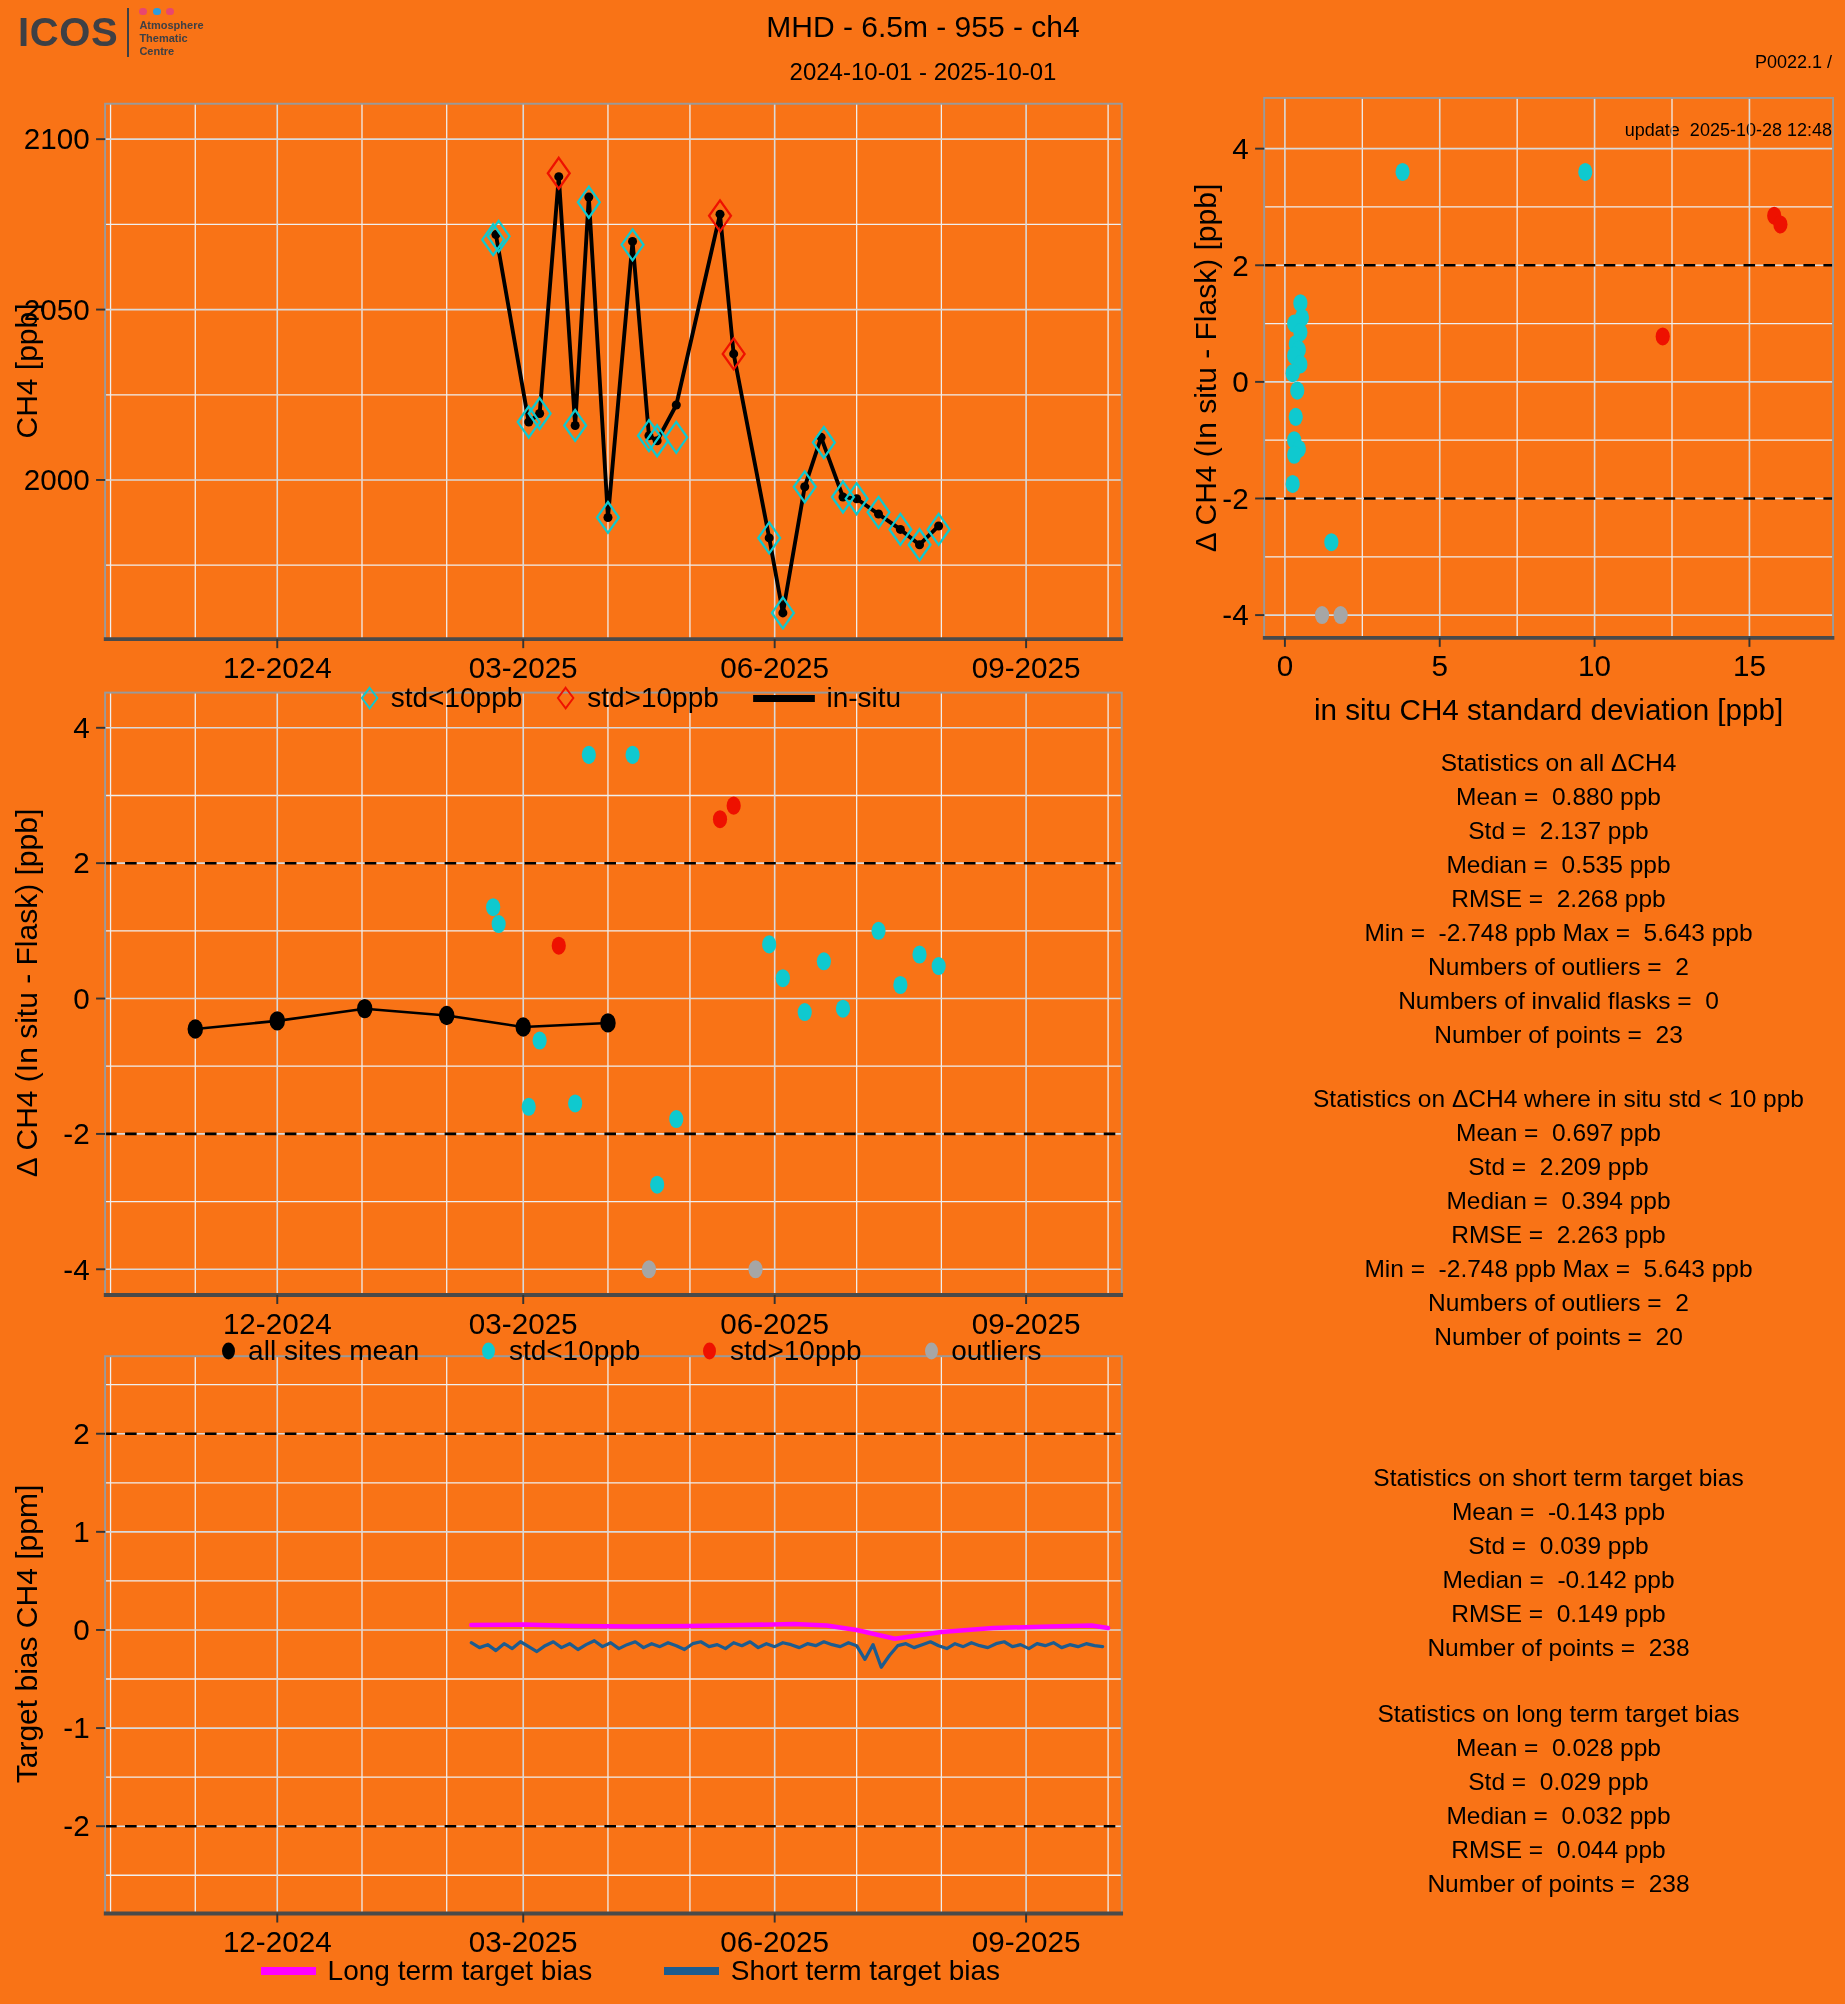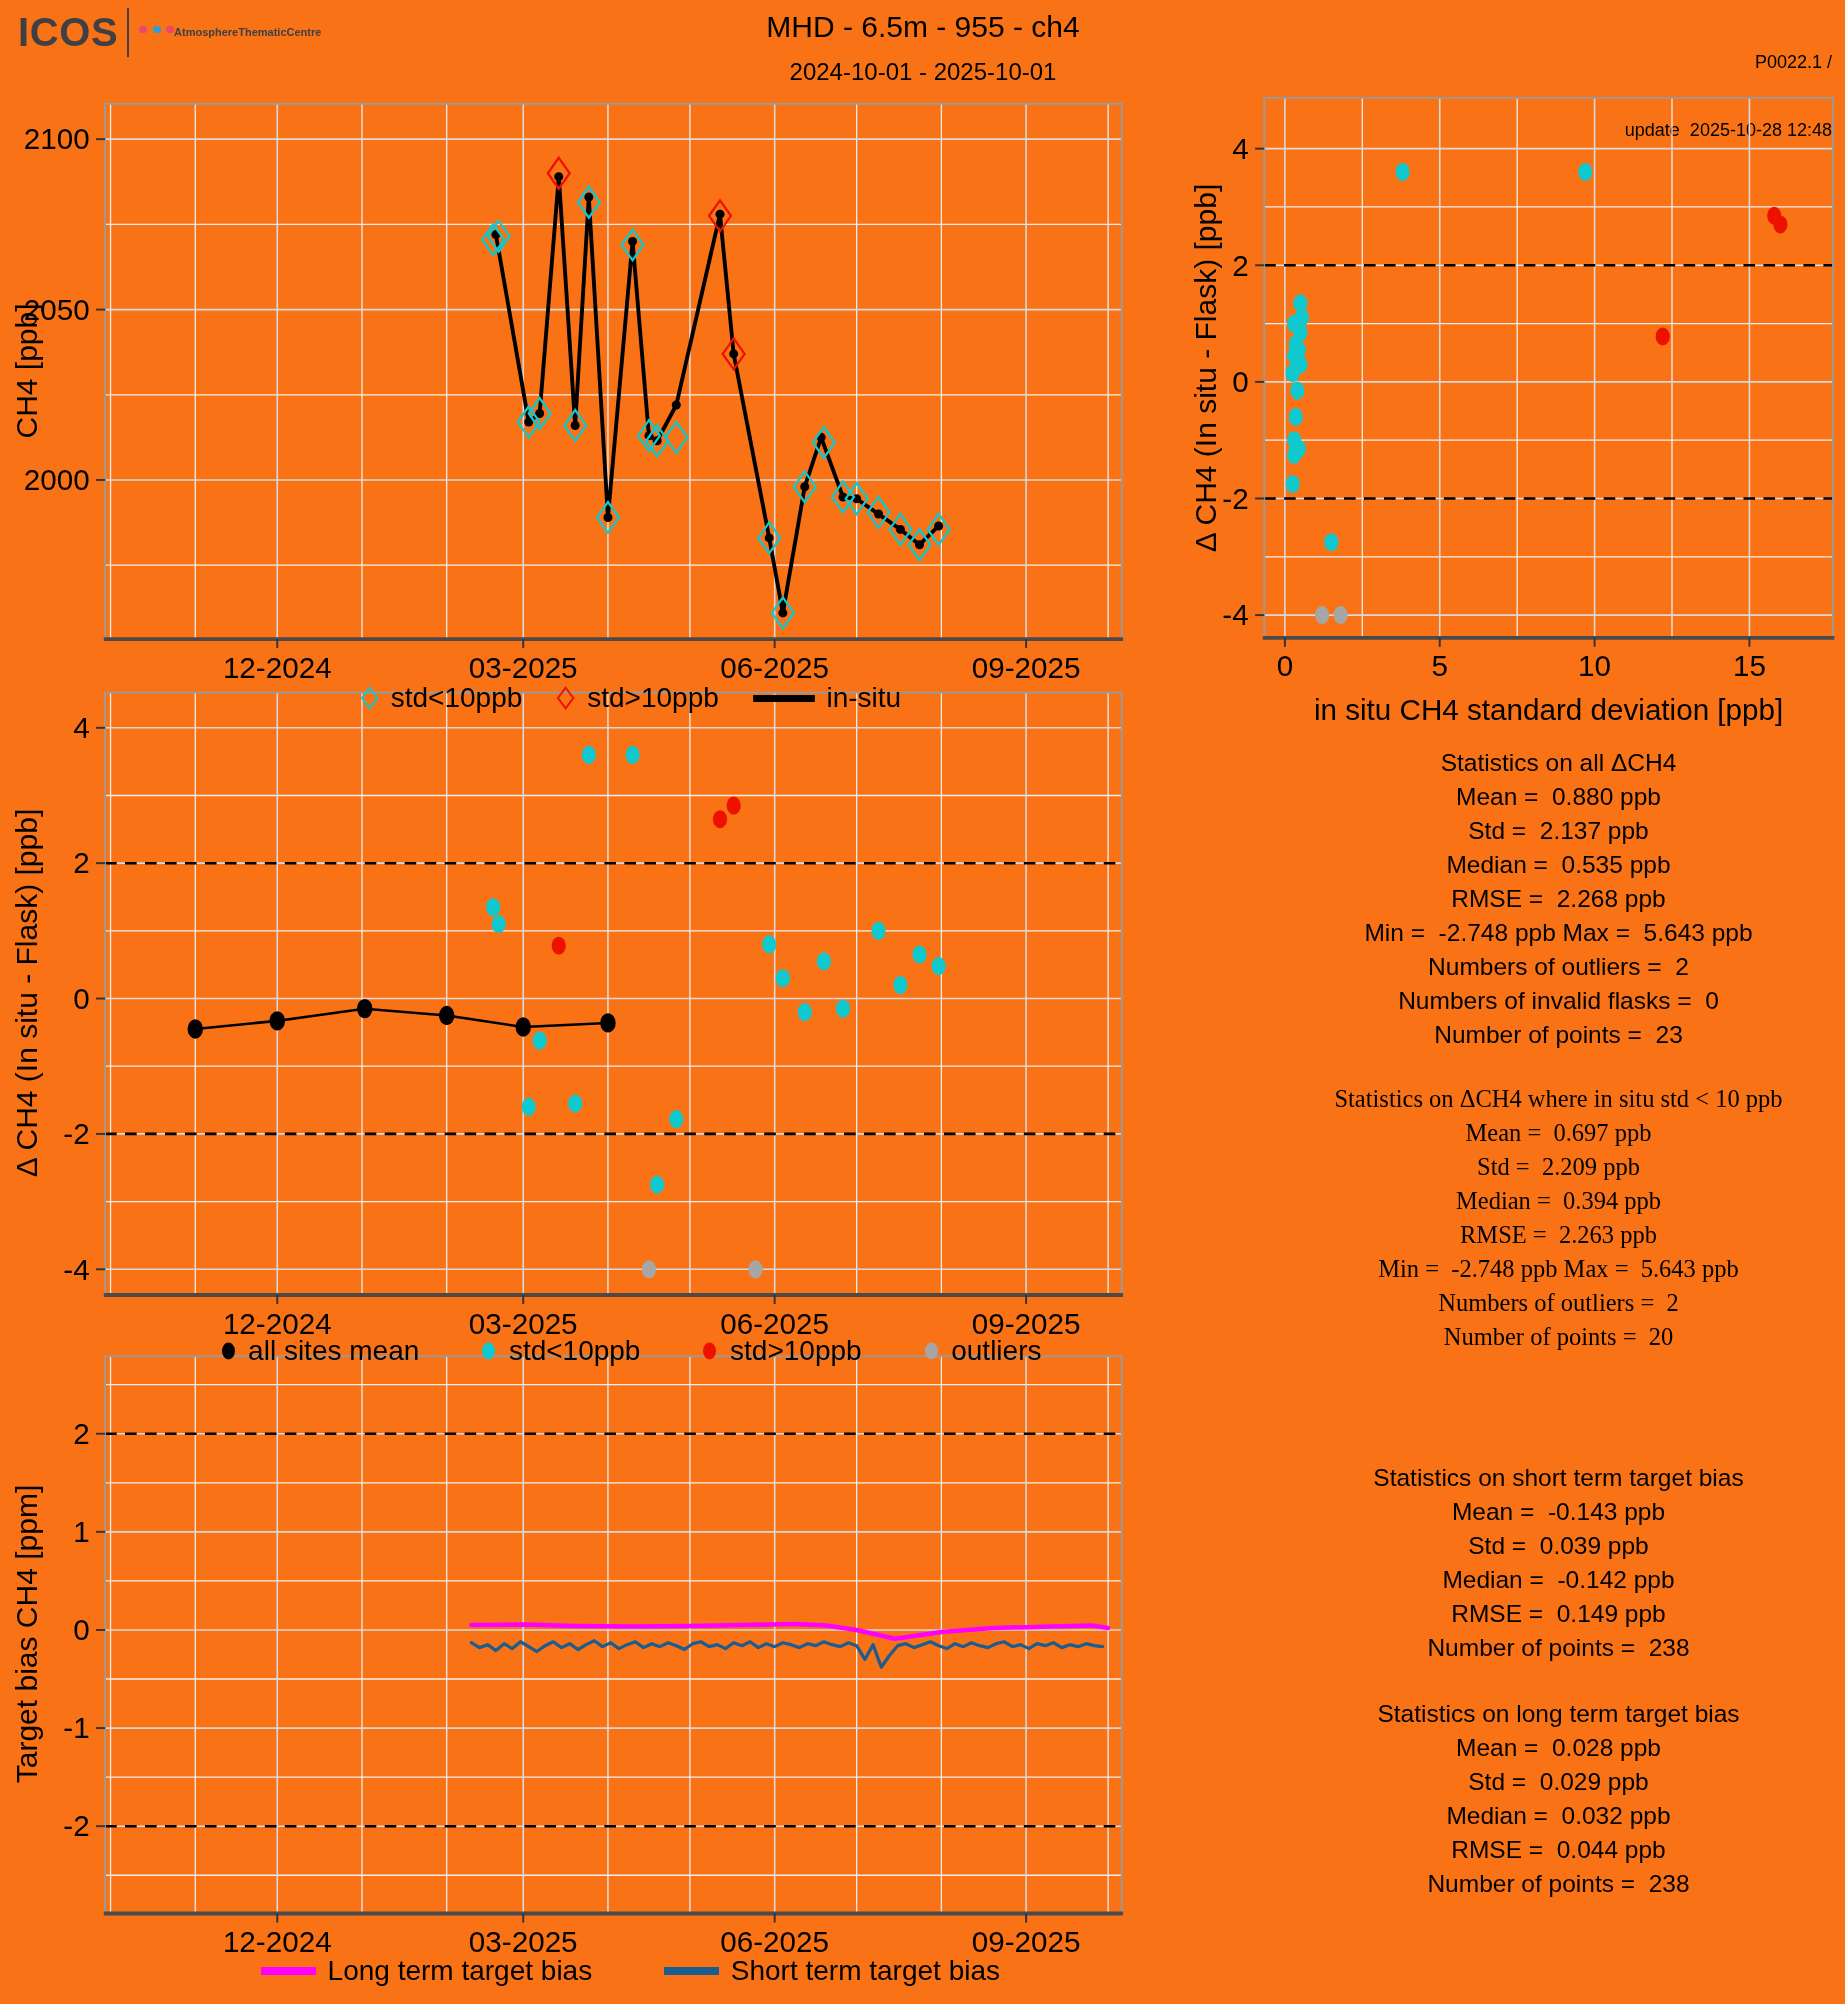--- a/index.html
+++ b/index.html
@@ -4,21 +4,21 @@
 <style>
   html,body{margin:0;padding:0;background:#fff;}
   body{font-family:"Liberation Sans","DejaVu Sans",sans-serif;color:#000;}
   #page{position:relative;width:1846px;height:2005px;background:#f97316;overflow:hidden;}
   svg{font-family:"Liberation Sans","DejaVu Sans",sans-serif;}
 
   
   .logo{position:absolute;left:18px;top:7.7px;display:flex;align-items:center;}
   .logo-icos{font-size:40px;font-weight:bold;color:var(--c-logo_gray);letter-spacing:0.6px;}
   .logo-divider{width:1.9px;height:49px;background:var(--c-logo_gray);margin:0 10.3px 0 9px;}
-  .logo-right{display:flex;flex-direction:row;justify-content:center;}
+  .logo-right{display:flex;flex-direction:column;justify-content:center;}
   .logo-dots{display:flex;gap:5.8px;margin-bottom:3.2px;}
   .logo-dot{width:7.7px;height:7.7px;border-radius:50%;}
   .logo-dot.pink{background:var(--c-logo_pink);}
   .logo-dot.blue{background:var(--c-logo_blue);}
   .logo-sub{font-size:11px;font-weight:bold;color:var(--c-logo_gray);line-height:13px;}
   .title-wrap{position:absolute;left:0;top:0;width:100%;text-align:center;}
   .page-title{margin-top:10.3px;font-size:30px;}
   .page-subtitle{margin-top:14px;font-size:24px;}
   .revision{position:absolute;right:14px;top:6.4px;text-align:right;font-size:18px;line-height:22.5px;white-space:pre;}
 
@@ -454,21 +454,21 @@
         <div class="stat-line">Mean =  0.880 ppb</div>
         <div class="stat-line">Std =  2.137 ppb</div>
         <div class="stat-line">Median =  0.535 ppb</div>
         <div class="stat-line">RMSE =  2.268 ppb</div>
         <div class="stat-line">Min =  -2.748 ppb Max =  5.643 ppb</div>
         <div class="stat-line">Numbers of outliers =  2</div>
         <div class="stat-line">Numbers of invalid flasks =  0</div>
         <div class="stat-line">Number of points =  23</div>
       </div>
   </div>
-  <div class="stats-block" style="top:1082px;font-family:Liberation Serif, serif;">
+  <div class="stats-block" style="top:1082px;">
     <div class="stats-title">Statistics on ΔCH4 where in situ std &lt; 10 ppb</div>
     <div class="stat-lines">
         <div class="stat-line">Mean =  0.697 ppb</div>
         <div class="stat-line">Std =  2.209 ppb</div>
         <div class="stat-line">Median =  0.394 ppb</div>
         <div class="stat-line">RMSE =  2.263 ppb</div>
         <div class="stat-line">Min =  -2.748 ppb Max =  5.643 ppb</div>
         <div class="stat-line">Numbers of outliers =  2</div>
         <div class="stat-line">Number of points =  20</div>
       </div>

